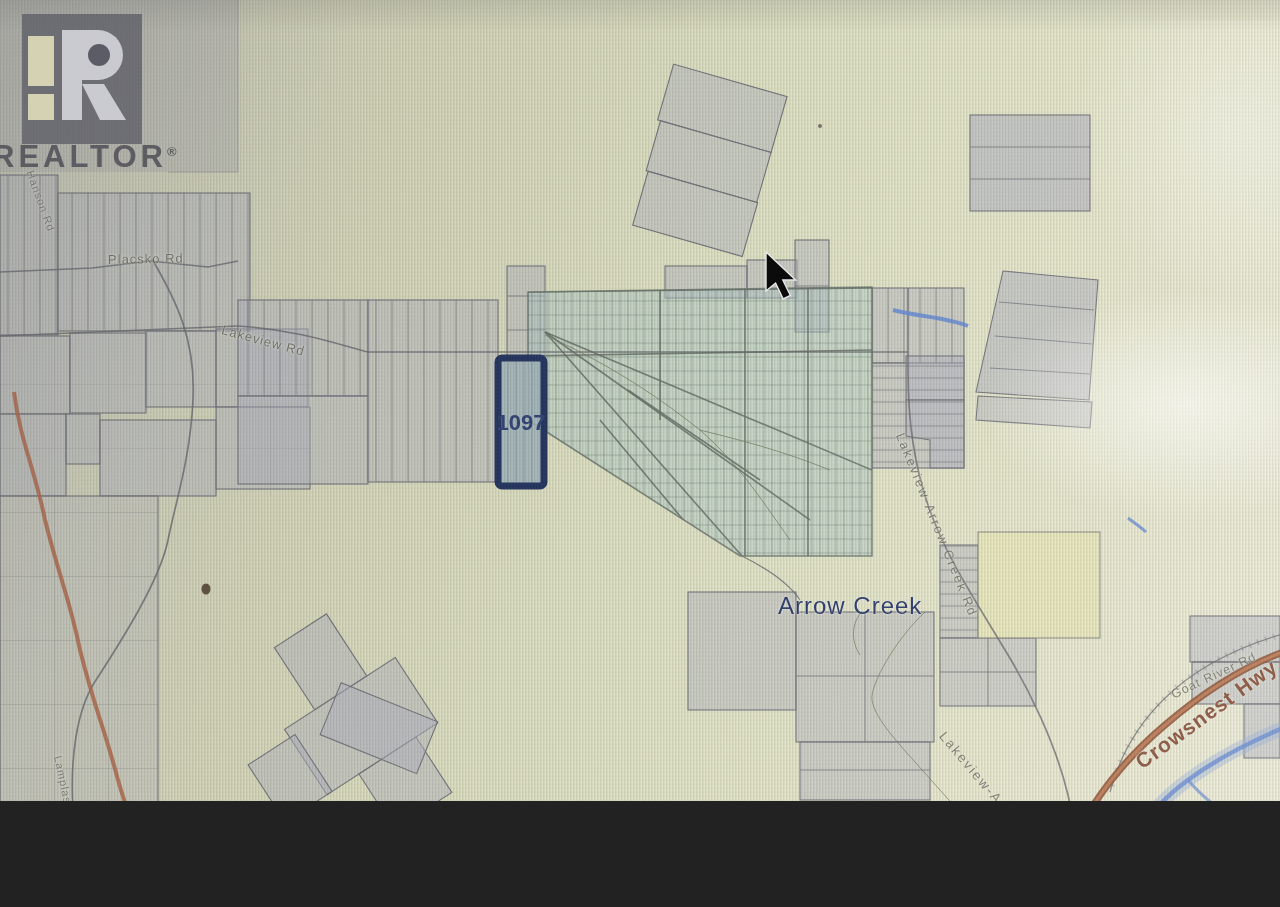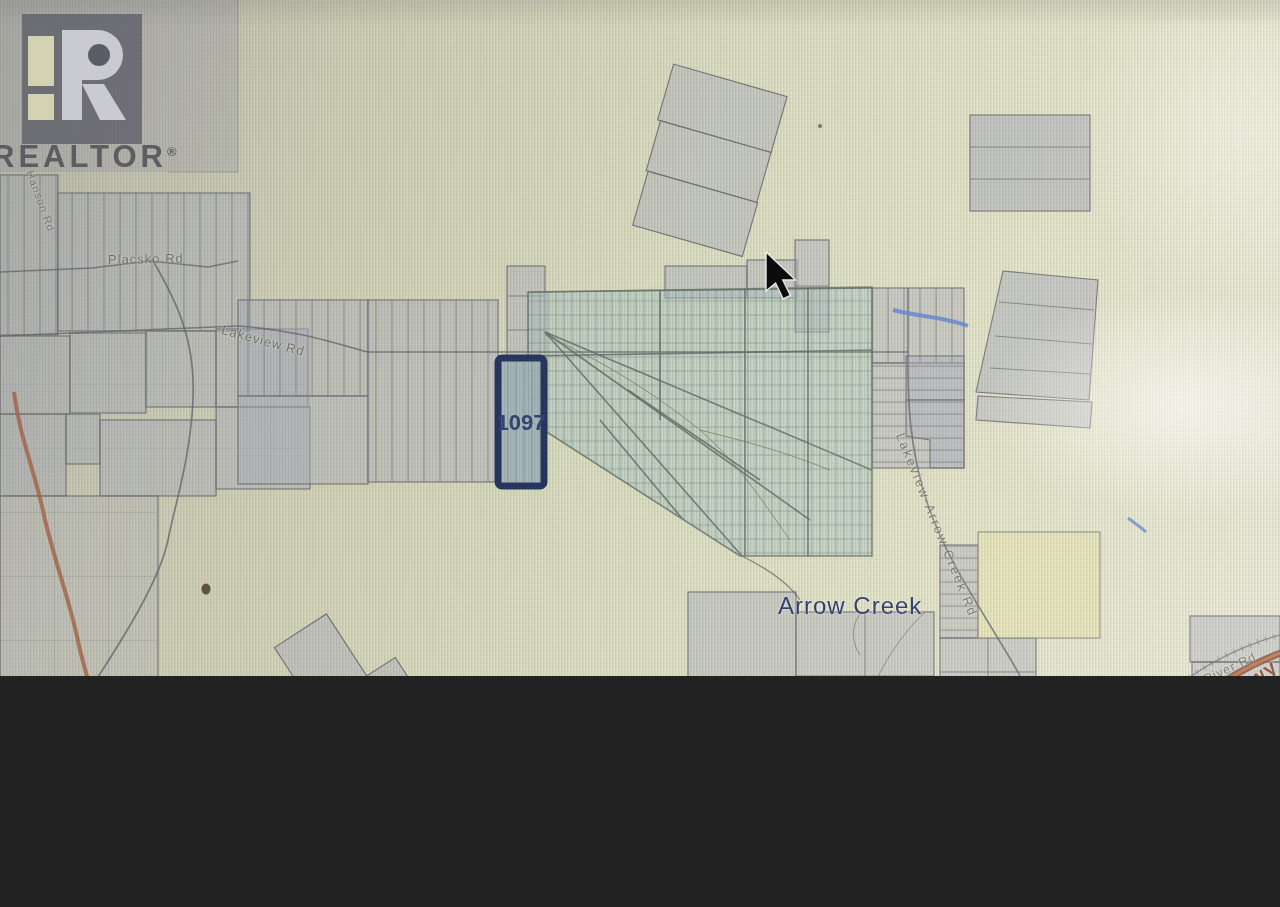--- a/index.html
+++ b/index.html
@@ -1,17 +1,17 @@
 <!DOCTYPE html>
 <html><head>
 <meta charset="utf-8">
 <style>
   html,body{margin:0;padding:0;background:#222;}
   .stage{
-    position:relative;width:1280px;height:676px;overflow:hidden;
+    position:relative;width:1280px;height:801px;overflow:hidden;
     font-family:"Liberation Sans",sans-serif;
     background:linear-gradient(105deg,#c9cab8 0%,#d6d7ba 28%,#dde0c2 52%,#e5e6ca 78%,#ecebd8 100%);
   }
   svg.map{position:absolute;left:0;top:0;filter:blur(0.4px) saturate(0.95);}
   .lbl{position:absolute;white-space:nowrap;transform-origin:0 50%;
        text-shadow:0 0 3px rgba(244,244,232,.9),0 0 1px rgba(244,244,232,.9);}
   .lbl-place{color:#1e2f63;font-size:24px;letter-spacing:1px;}
   .lbl-mountain{color:#33302a;font-size:20px;letter-spacing:1.5px;}
   .lbl-road{color:#5a5b4f;font-size:13px;letter-spacing:1px;opacity:.8;}
   .lbl-road-sm{color:#56565c;font-size:11px;letter-spacing:1px;opacity:.7;}

